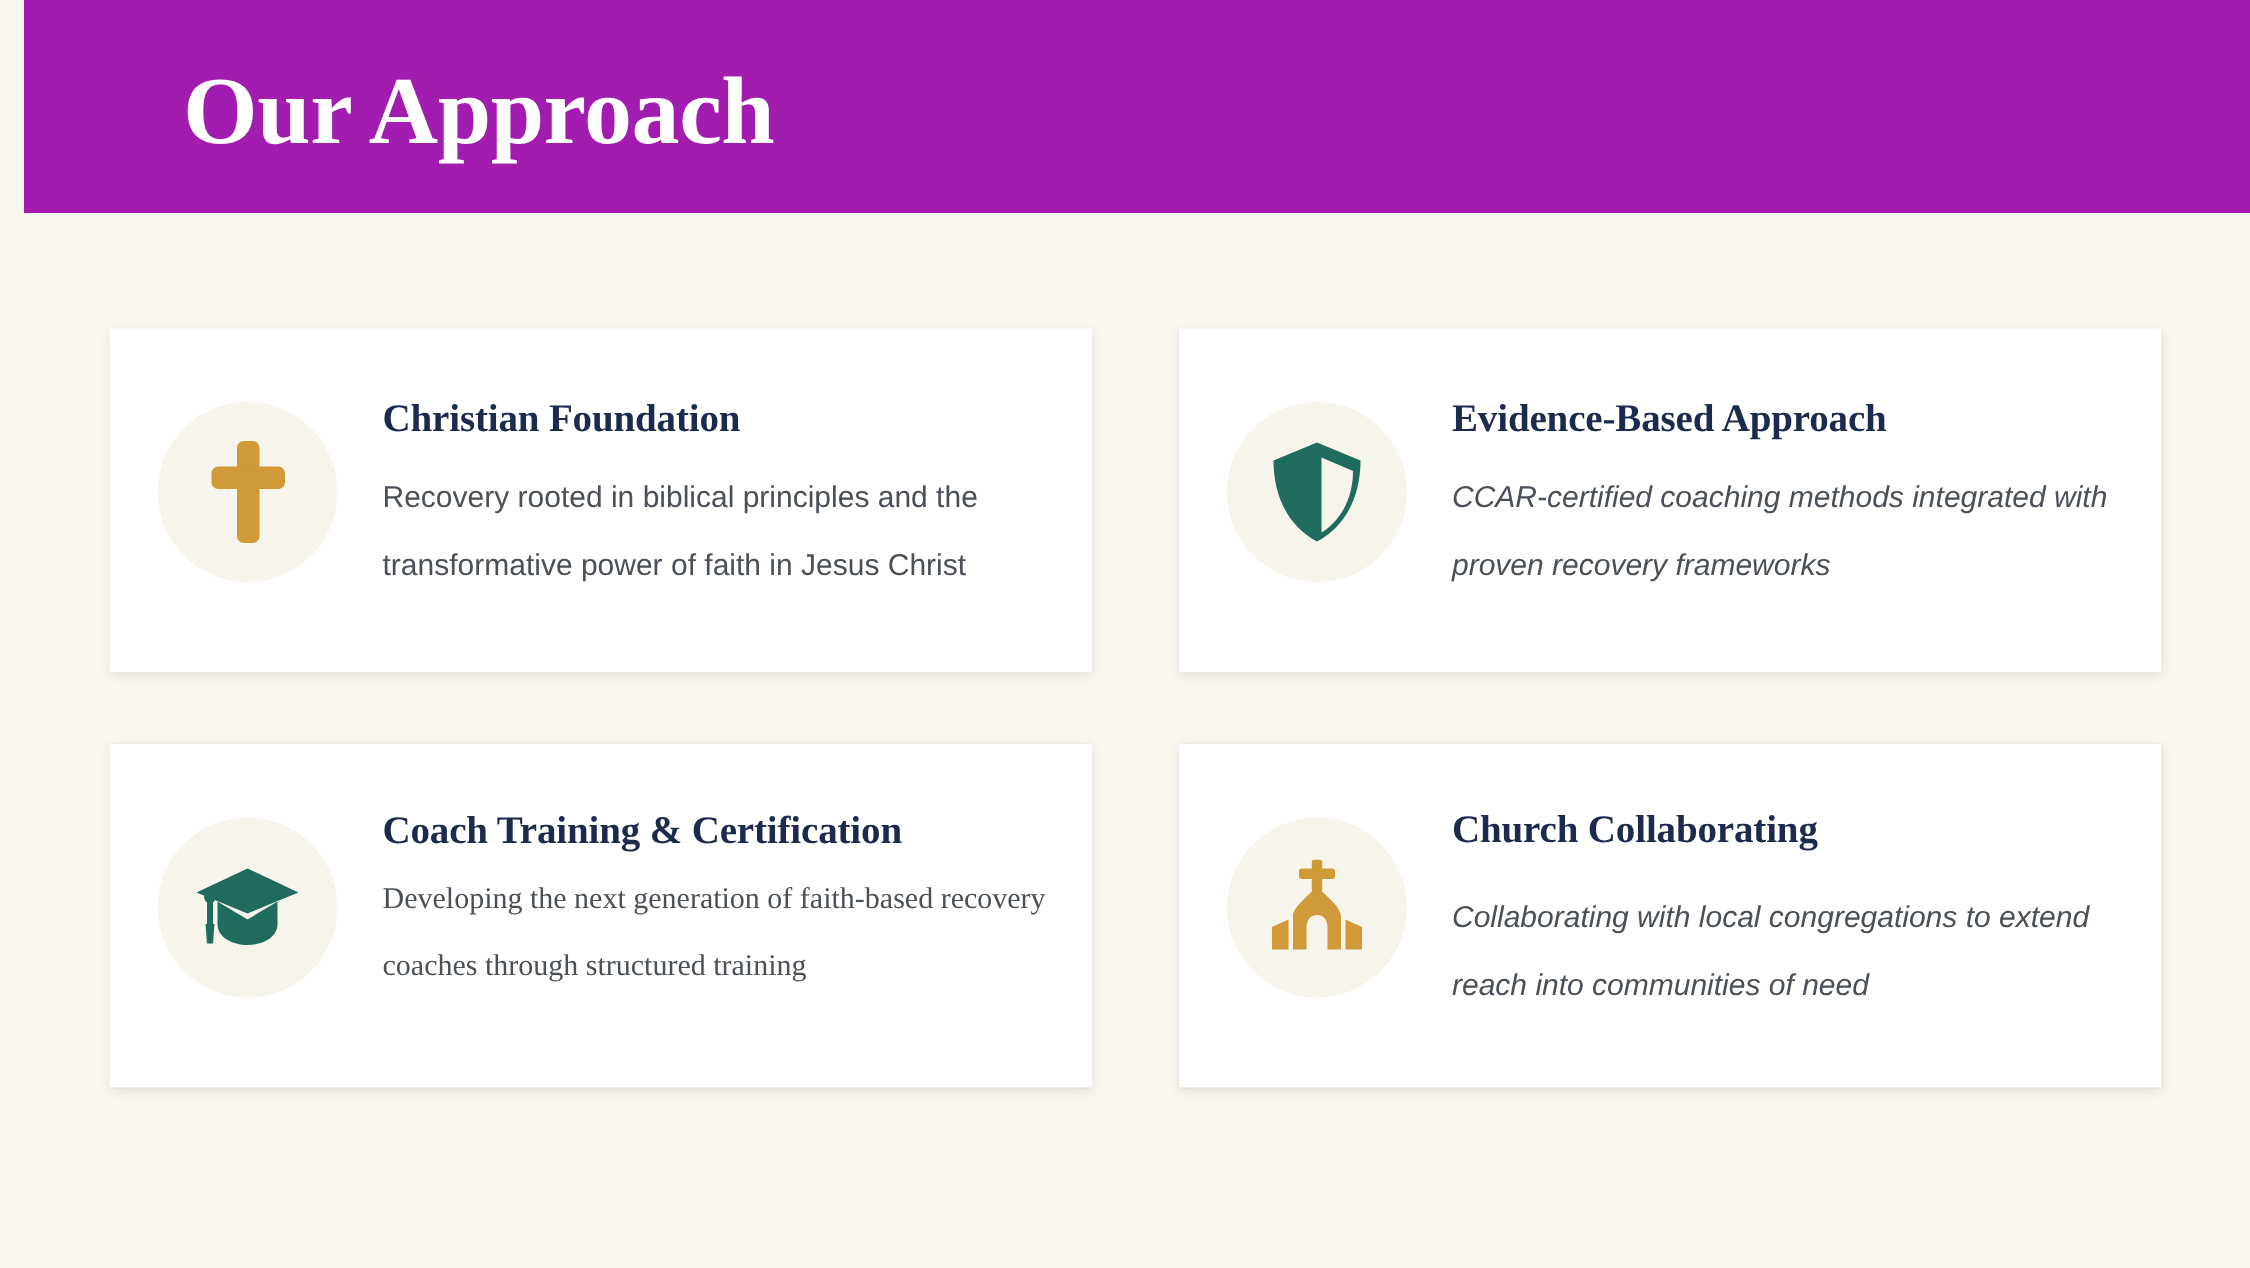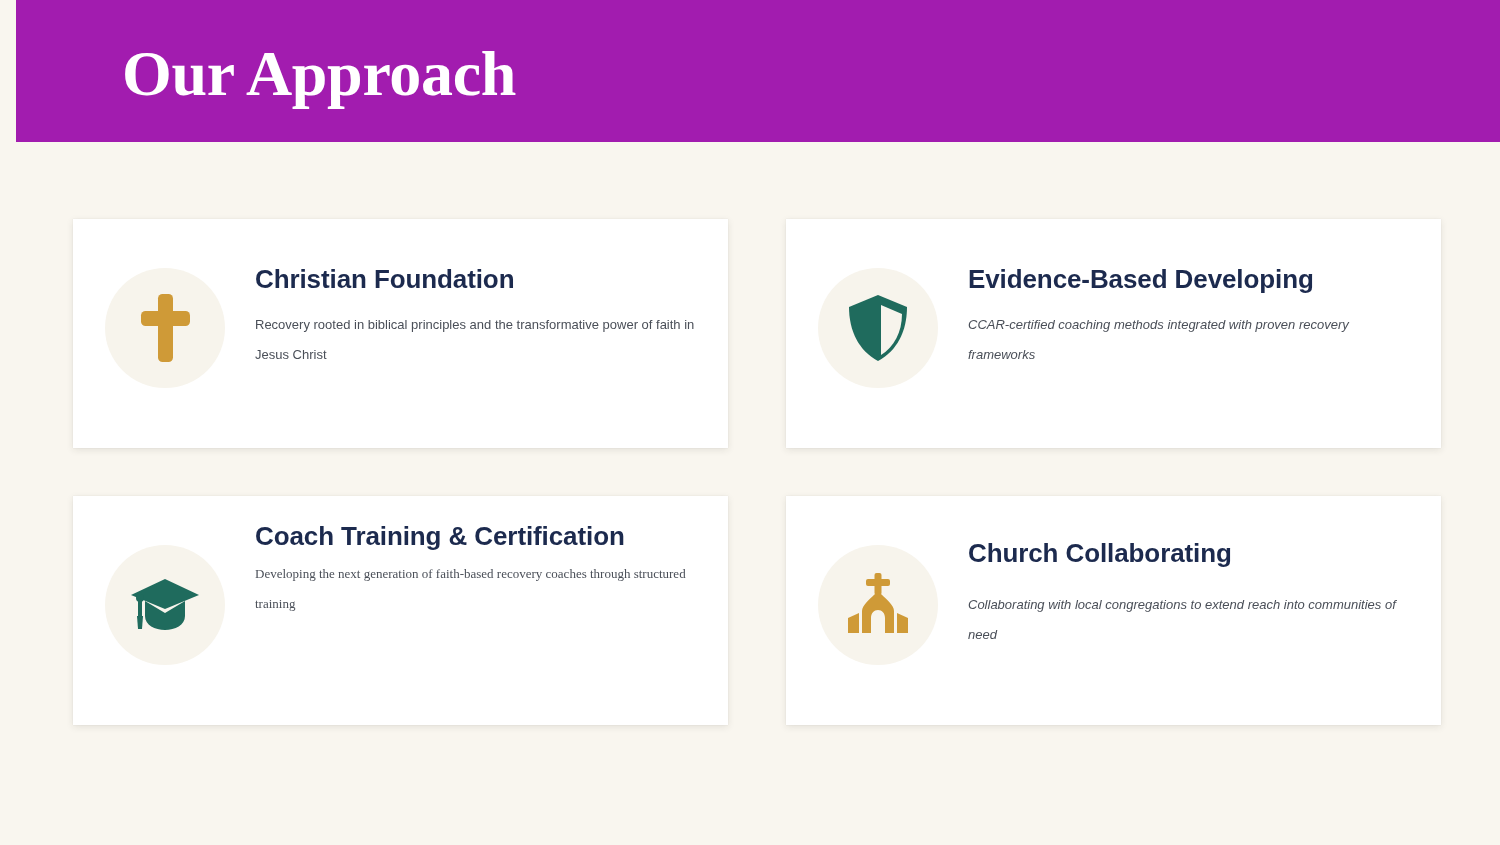--- a/index.html
+++ b/index.html
@@ -75,39 +75,39 @@
   }
 
   .card-body {
     flex: 1 1 auto;
     padding-left: 30px;
     padding-right: 30px;
     padding-top: 43px;
   }
 
   .card-title {
-    font-family: Liberation Sans, sans-serif;
+    font-family: Liberation Serif, serif;
     font-weight: bold;
     font-size: 26px;
     line-height: 1.32;
     color: #1c2a4e;
     letter-spacing: -0.1px;
   }
 
   .card-desc {
     margin-top: 14px;
     font-family: "Liberation Sans", sans-serif;
-    font-size: 13px;
+    font-size: 20px;
     line-height: 2.25;
     color: #4a4f58;
     max-width: 450px;
   }
 
   
-  .card--tight .card-body { padding-top: 23px; }
+  .card--tight .card-body { padding-top: 41px; }
   .card--tight .card-desc { margin-top: 6px; font-family: Liberation Serif, serif; }
 
   
   .card--low .card-body { padding-top: 40px; }
   .card--low .card-desc { margin-top: 20px; }
 
   
   .card--right .card-desc { max-width: 470px; font-style: italic; }
 
   
@@ -152,21 +152,21 @@
   <div class="card card--right">
     <div class="icon-wrap">
       <span>
         <svg width="64" height="70" viewBox="0 0 64 70">
           <path d="M32 2 L61 14 C61 38 51 58 32 68 C13 58 3 38 3 14 Z" fill="#1f6b5d"></path>
           <path d="M35 12 L56 21 C56 39 48 54 35 62 Z" fill="#f7f4ec"></path>
         </svg>
       </span>
     </div>
     <div class="card-body">
-      <div class="card-title">Evidence-Based Developing</div>
+      <div class="card-title">Evidence-Based Approach</div>
       <div class="card-desc">CCAR-certified coaching methods integrated with proven recovery frameworks</div>
     </div>
   </div>
 
   <div class="card card--tight">
     <div class="icon-wrap">
       <span>
         <svg width="72" height="60" viewBox="0 0 72 60">
           <path d="M36 4 L70 20 L36 34 L2 20 Z" fill="#1f6b5d"></path>
           <path d="M16 26 L16 41 C16 50 26 55 36 55 C46 55 56 50 56 41 L56 26 L36 38 Z" fill="#1f6b5d"></path>

